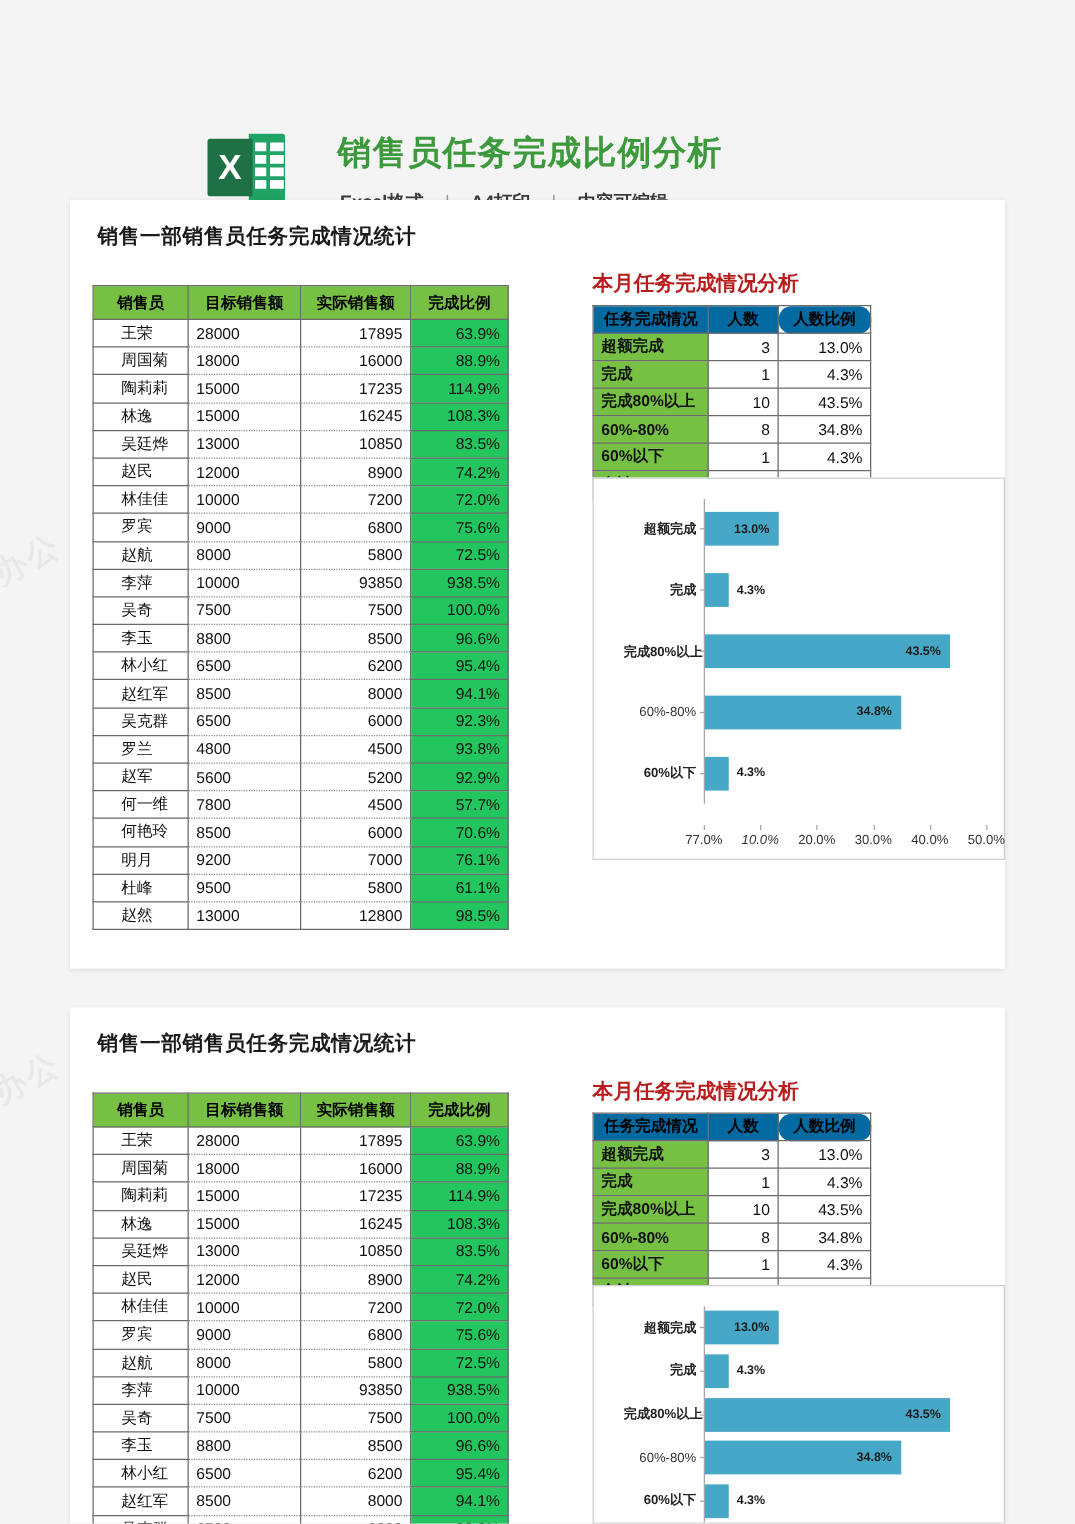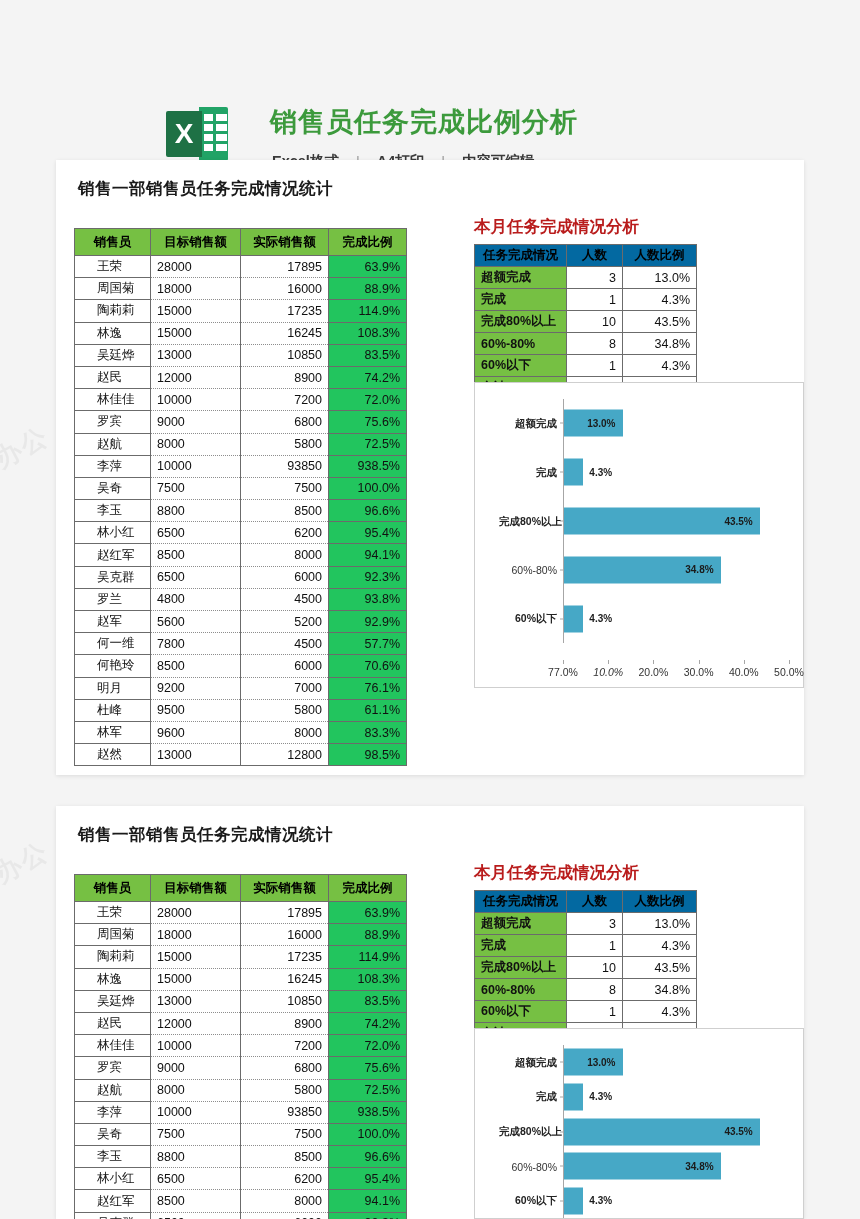--- a/index.html
+++ b/index.html
@@ -123,21 +123,21 @@
     background: #0369a1; border: 1px solid #6b6b6b;
     font-weight: 700; height: 22px; padding: 0 5px;
     text-align: center; white-space: nowrap; color: #000;
   }
   .ana-tbl td {
     border: 1px solid #6b6b6b; height: 22px; padding: 0 6px;
     white-space: nowrap; color: #111;
   }
   .ana-lbl  { background: #76c043; font-weight: 700; width: 92px; text-align: left; }
   .ana-cnt  { width: 56px; text-align: right; }
-  .ana-rat  { width: 74px; text-align: right; }
+  .ana-rat  { width: 74px; text-align: right; border-radius: 10px; }
   .ana-tbl tr.total td { font-weight: 700; }
 
   
   .chart-box {
     position: absolute; left: 418px;
     width: 330px;
     border: 1px solid #cfcfcf;
     background: #fff;
   }
   .chart1 { top: 222px; height: 306px; }
@@ -351,26 +351,20 @@
             <td class="c-act">7000</td>
             <td class="c-pct">76.1%</td>
           </tr>
           <tr>
             <td class="c-name">杜峰</td>
             <td class="c-tgt">9500</td>
             <td class="c-act">5800</td>
             <td class="c-pct">61.1%</td>
           </tr>
           <tr>
-            <td class="c-name">林军</td>
-            <td class="c-tgt">9600</td>
-            <td class="c-act">8000</td>
-            <td class="c-pct">83.3%</td>
-          </tr>
-          <tr>
             <td class="c-name">赵然</td>
             <td class="c-tgt">13000</td>
             <td class="c-act">12800</td>
             <td class="c-pct">98.5%</td>
           </tr>
         </tbody>
     </table>
 
     <div class="ana-title">本月任务完成情况分析</div>
     <table class="ana-tbl">

